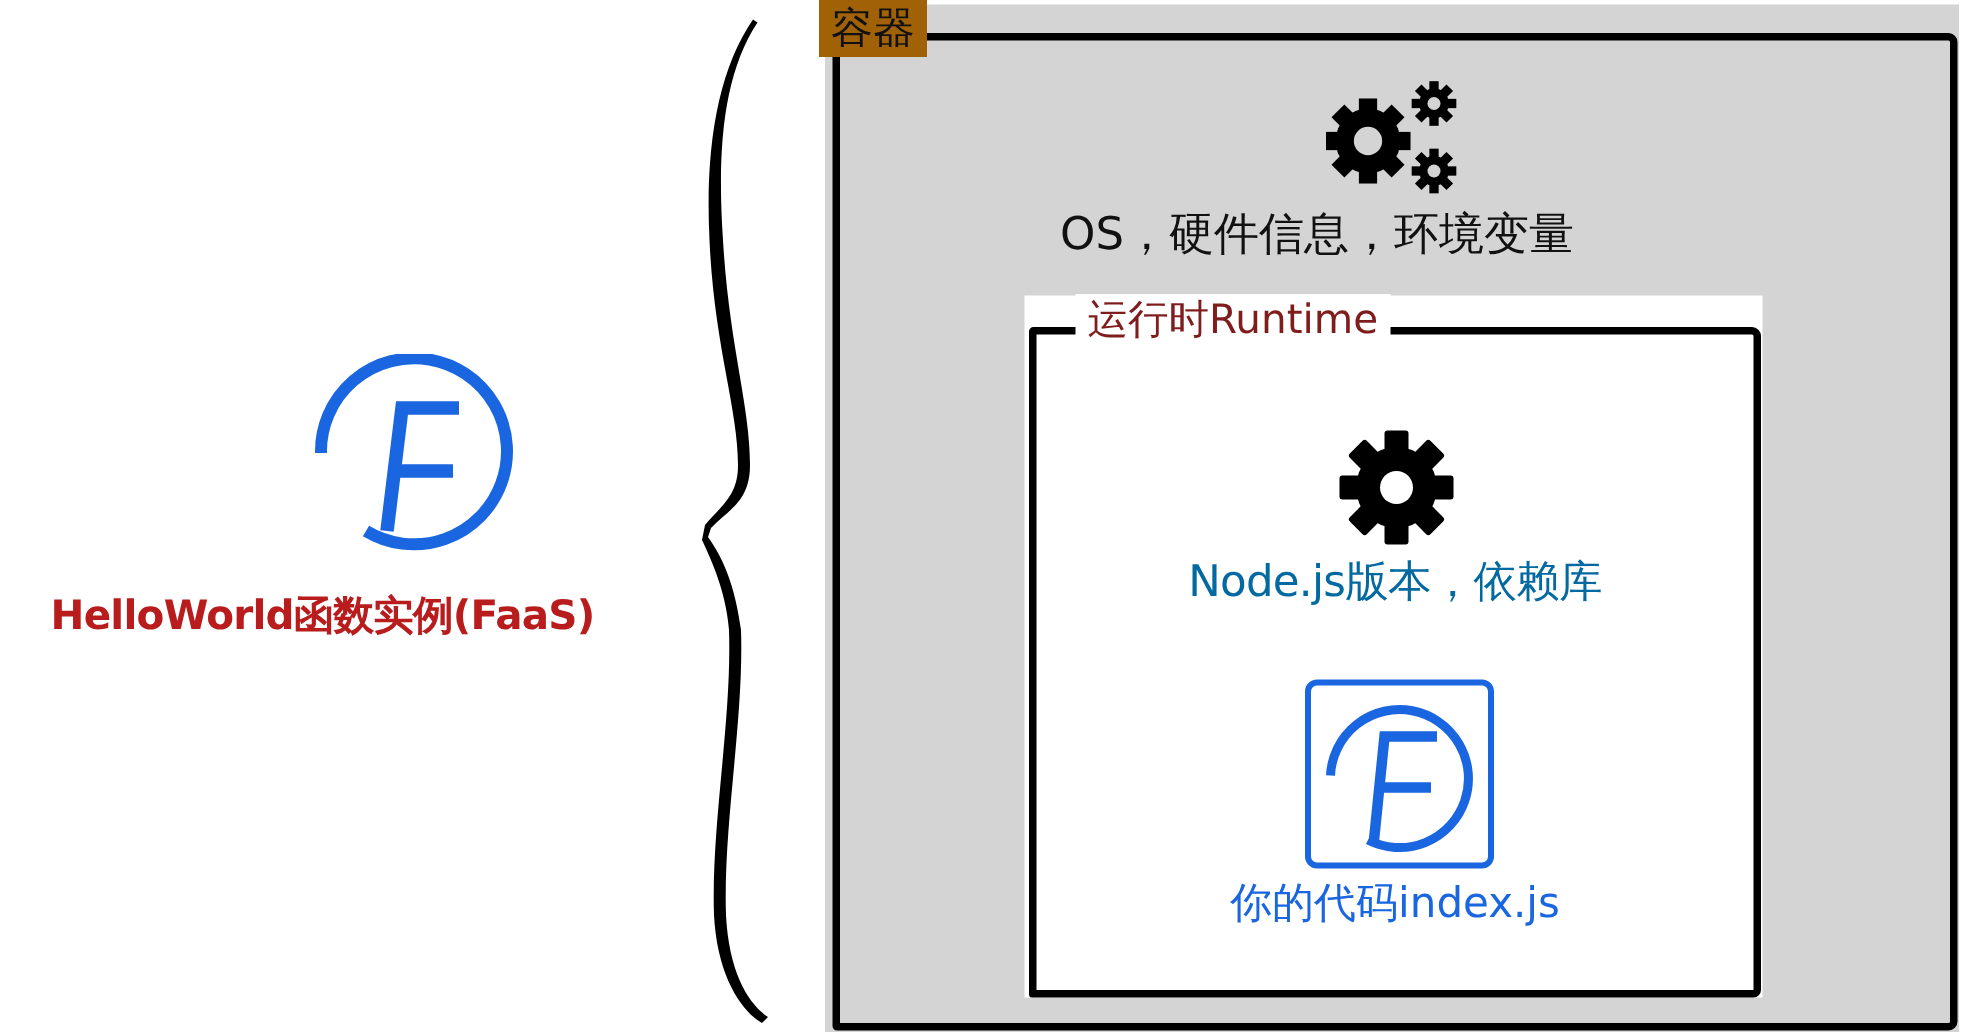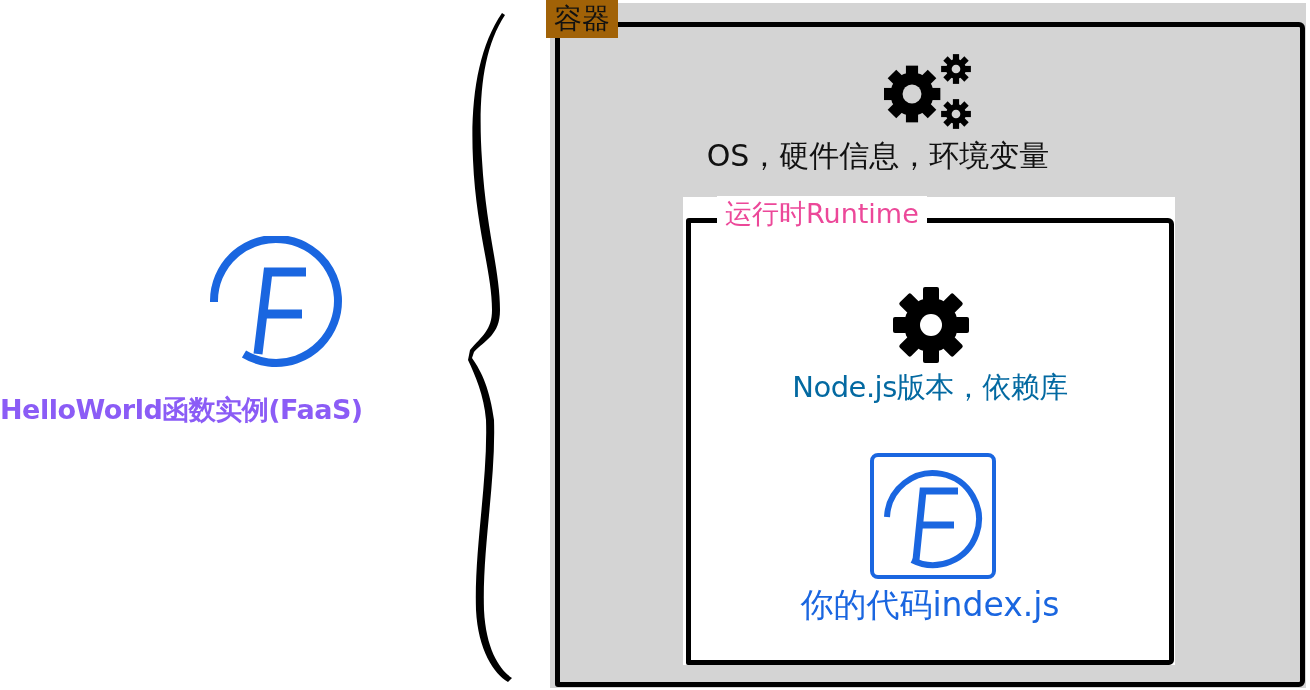--- a/index.html
+++ b/index.html
@@ -6,22 +6,22 @@
     body {
       width: 1310px; height: 690px; position: relative; overflow: hidden;
       background: #ffffff;
       font-family: "DejaVu Sans", "Liberation Sans", sans-serif;
     }
     .abs { position: absolute; }
 
     
     #faas-icon { left: 206px; top: 236px; width: 140px; height: 134px; }
     #faas-label {
-      left: 0; top: 392px; width: 430px; text-align: left;
-      color: #8b5cf6; font-size: 27px; font-weight: bold; letter-spacing: -0.5px;
+      left: 0; top: 392px; width: 430px; text-align: center;
+      color: #b91c1c; font-size: 27px; font-weight: bold; letter-spacing: -0.5px;
       white-space: nowrap;
     }
 
     
     #brace { left: 460px; top: 10px; width: 70px; height: 675px; }
 
     
     #container-bg {
       left: 550px; top: 3px; width: 756px; height: 685px; background: #d4d4d4;
     }
@@ -42,37 +42,37 @@
     
     #runtime-bg {
       left: 683px; top: 197px; width: 492px; height: 468px; background: #ffffff;
     }
     #runtime-frame {
       left: 686px; top: 218px; width: 478px; height: 437px;
       border: 5px solid #000; border-radius: 3px 6px 5px 2px;
     }
     #runtime-title {
       left: 717px; top: 196px; padding: 0 8px; background: #ffffff;
-      font-size: 27px; color: #ec4899; line-height: 36px; white-space: nowrap;
+      font-size: 27px; color: #7f1d1d; line-height: 36px; white-space: nowrap;
     }
     #gear-icon { left: 892px; top: 286px; width: 78px; height: 78px; }
     #runtime-desc {
       left: 686px; top: 368px; width: 488px; text-align: center;
       font-size: 29px; color: #0369a1; white-space: nowrap; letter-spacing: -0.5px;
     }
 
     
     #code-icon {
       left: 870px; top: 453px; width: 118px; height: 118px;
       border: 4px solid #1a66e0; border-radius: 8px; background: #fff;
     }
     #code-icon svg { position: absolute; left: 4px; top: 4px; width: 110px; height: 110px; }
     #code-label {
       left: 686px; top: 583px; width: 488px; text-align: center;
-      color: #1a66e0; font-size: 33px; white-space: nowrap;
+      color: #1a66e0; font-size: 28px; white-space: nowrap;
     }
   </style>
 </head>
 <body>
 
 <div class="abs" id="faas-icon">
   <svg viewBox="0 0 140 134" width="140" height="134">
 
     <path d="M 8 66 A 62 62 0 1 1 38 118" fill="none" stroke="#1a66e0" stroke-width="8" stroke-linecap="butt"></path>
 

